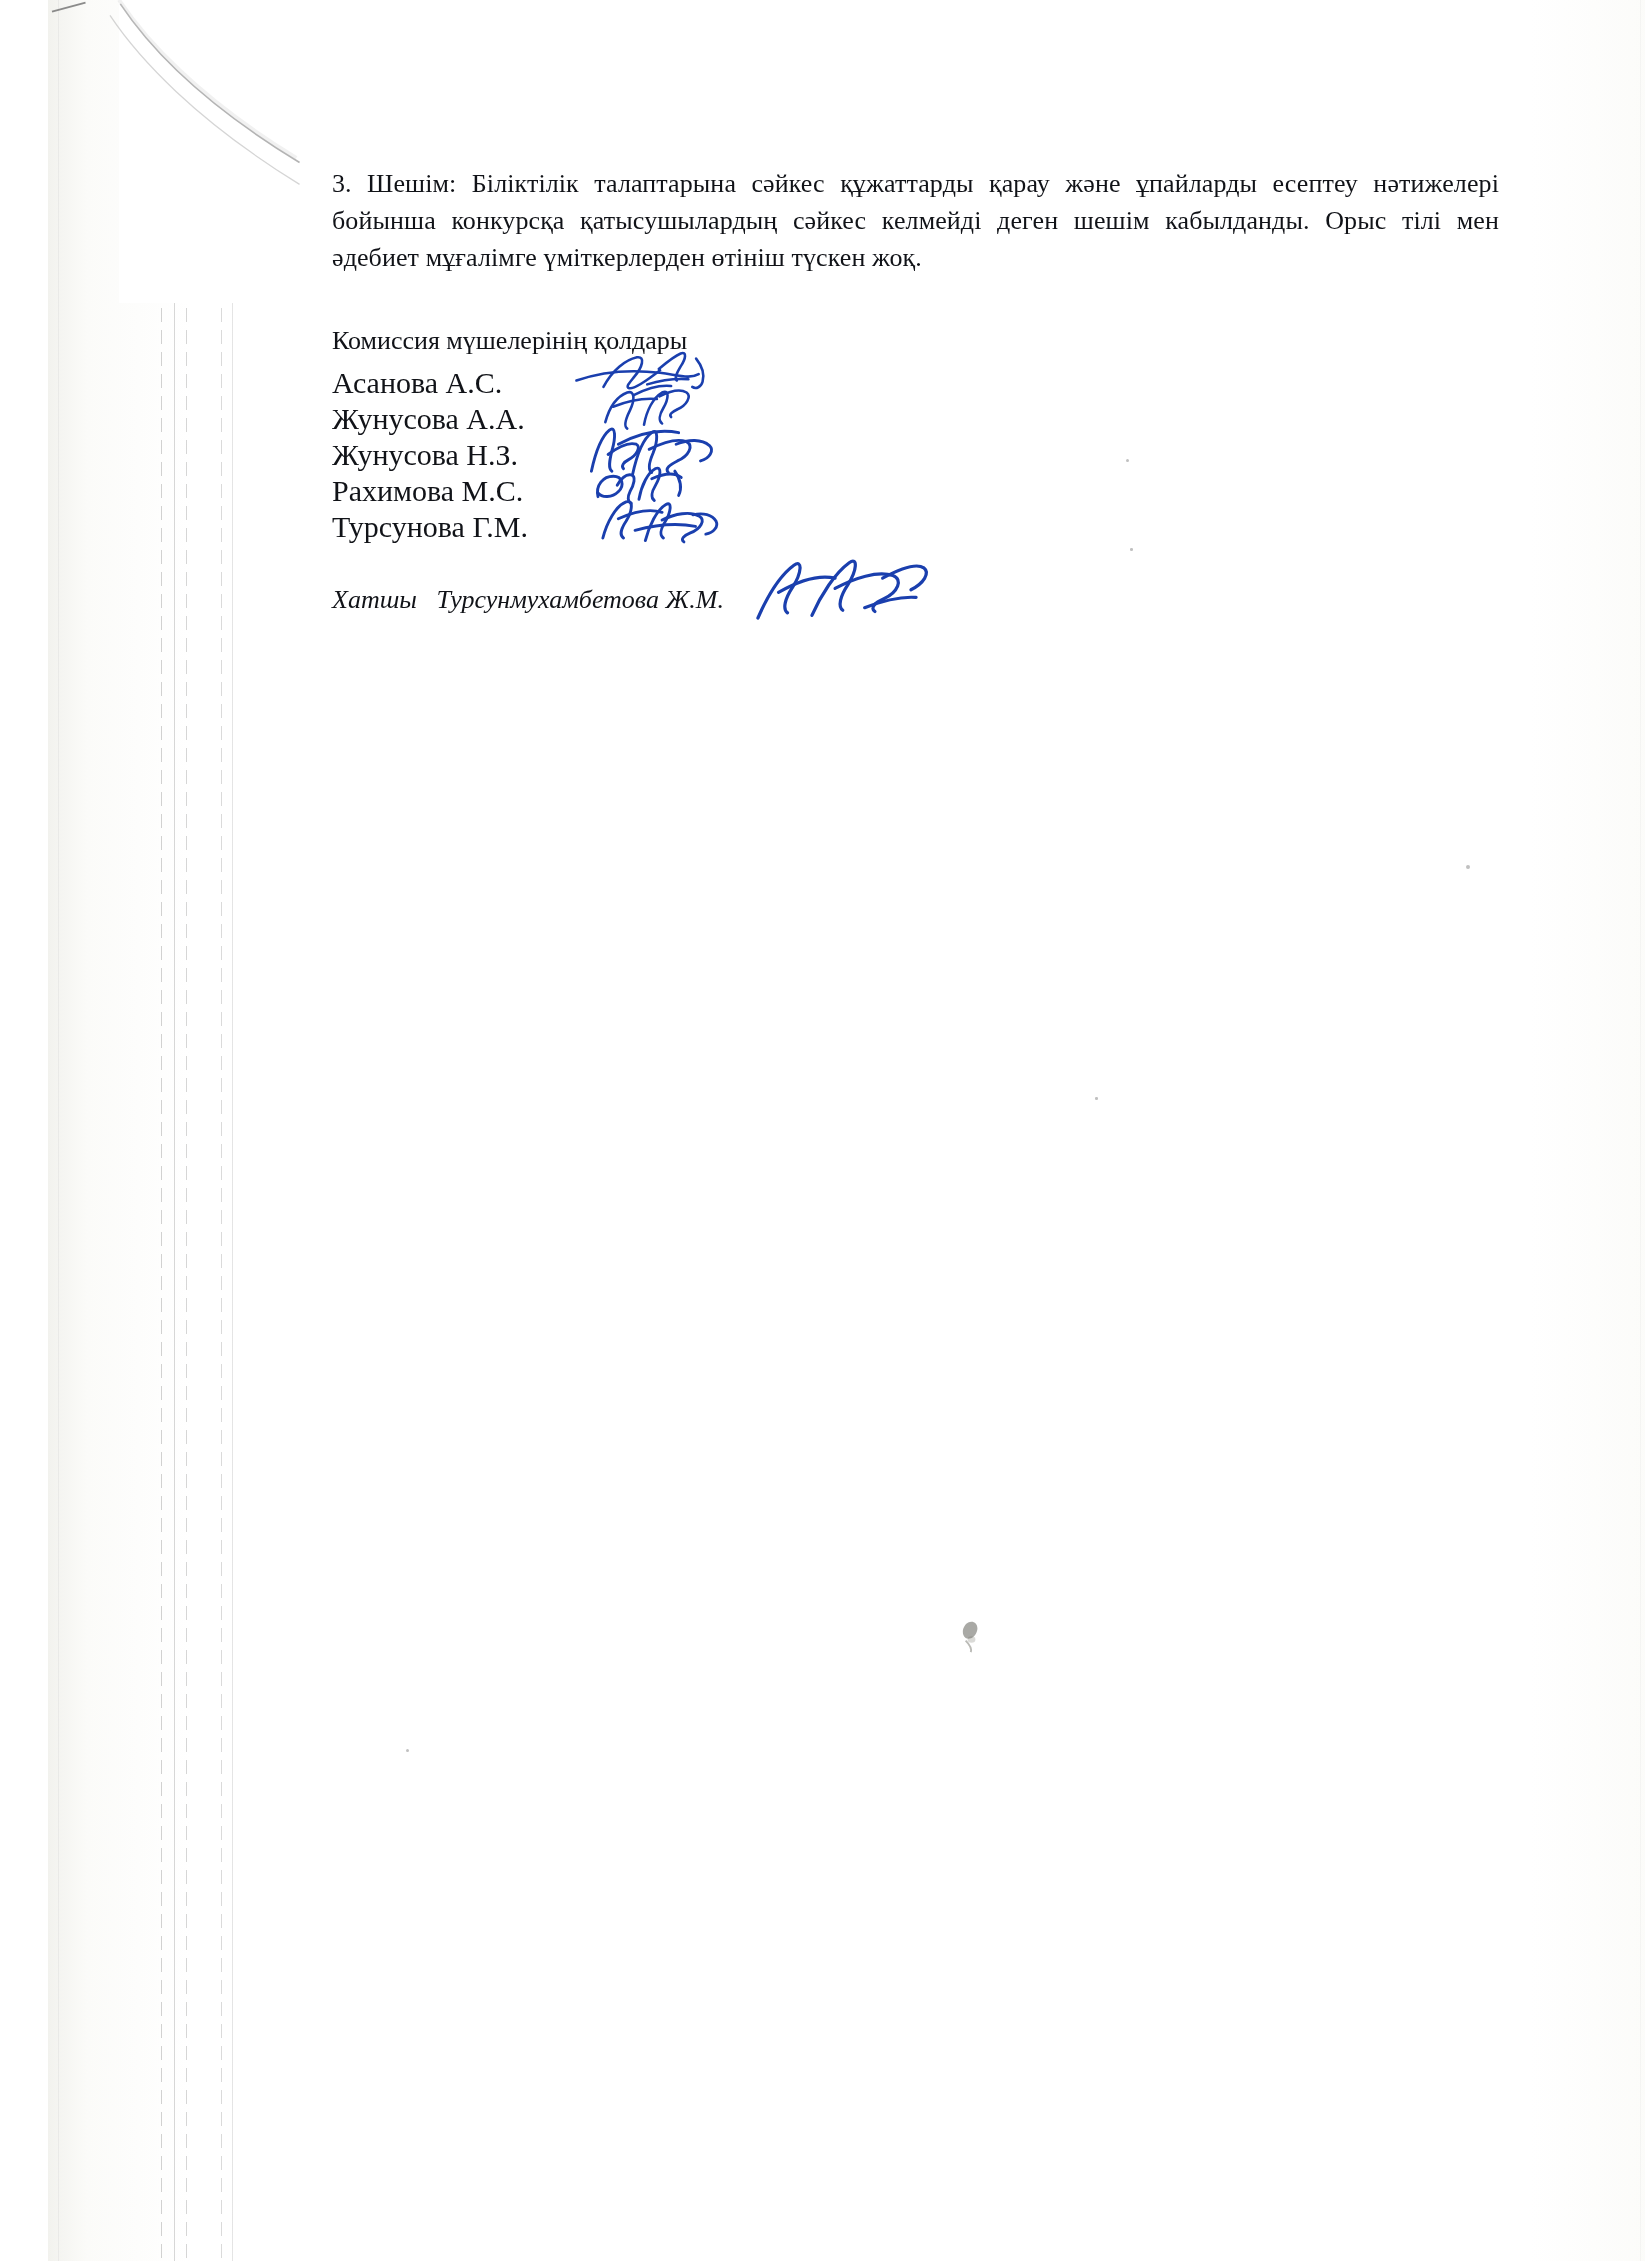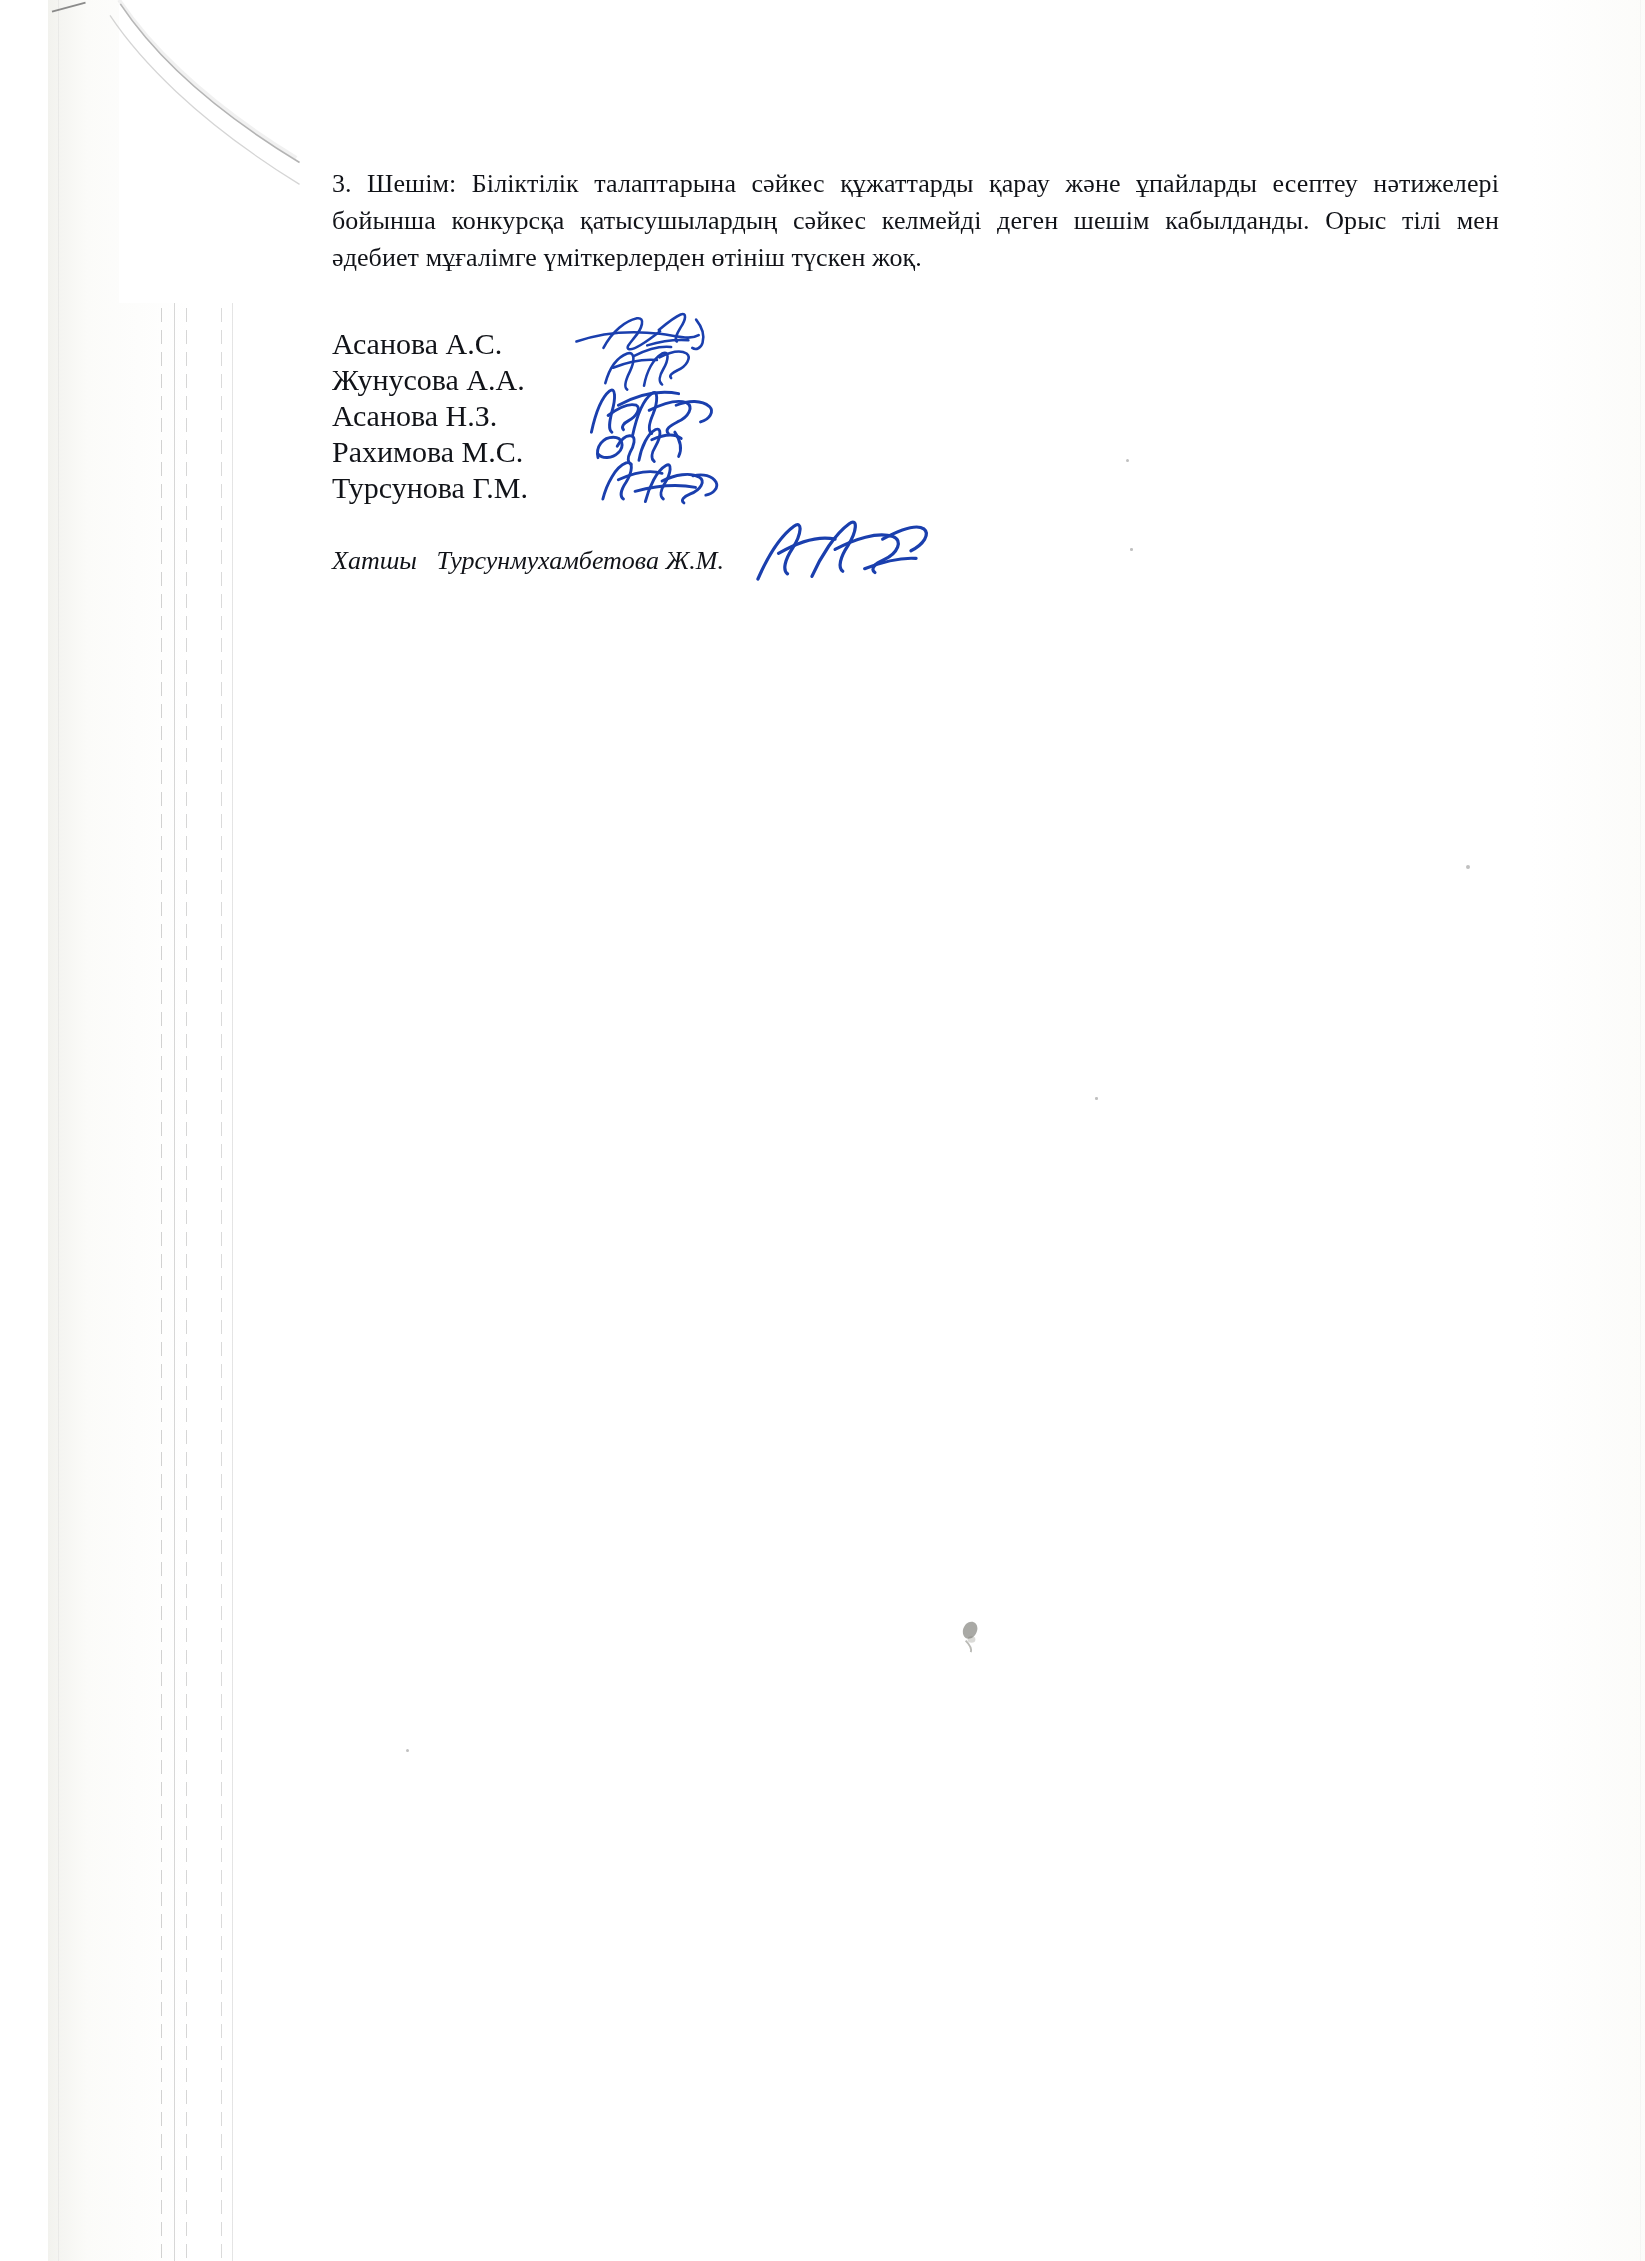--- a/index.html
+++ b/index.html
@@ -172,20 +172,21 @@
       <path d="M6 18 L58 4" stroke="#6f6f6f" stroke-width="3" fill="none" opacity="0.8"></path>
     </svg>
   </div>
 
   <div class="doc-body">
 
     <div class="para">3. Шешім: Біліктілік талаптарына сәйкес құжаттарды қарау және ұпайларды есептеу нәтижелері бойынша конкурсқа қатысушылардың  сәйкес келмейді деген шешім кабылданды. Орыс тілі мен әдебиет мұғалімге үміткерлерден өтініш түскен жоқ.</div>
 
     <div class="sig-block">
 
+      <div class="sig-heading">Комиссия мүшелерінің қолдары</div>
 
       <div class="sig-row">
         <span class="name">Асанова А.С.</span>
         <span class="sig-ink" style="left:238px;">
           <svg width="148" height="58" viewBox="0 0 230 90">
             <g fill="none" stroke="#1a3fae" stroke-width="4" stroke-linecap="round">
               <path d="M10 52 C50 38 90 34 140 40 C170 44 186 50 200 42"></path>
               <path d="M52 62 C66 36 86 20 104 16 C118 14 112 32 100 46 C92 56 86 62 92 64 C100 66 122 50 140 36"></path>
               <path d="M138 34 C150 24 162 14 172 10 C182 6 180 18 172 30 C166 40 162 48 166 52"></path>
               <path d="M196 18 C204 28 210 40 206 54 C204 62 196 66 190 62"></path>
@@ -204,21 +205,21 @@
               <path d="M28 46 C48 38 72 32 96 34"></path>
               <path d="M76 74 C80 52 90 32 104 24 C116 18 114 34 106 48 C100 58 98 68 104 72"></path>
               <path d="M100 30 C116 22 132 18 142 24 C150 30 142 44 128 50 C120 54 114 58 118 62"></path>
               <path d="M60 28 C80 18 100 12 118 14"></path>
             </g>
           </svg>
         </span>
       </div>
 
       <div class="sig-row">
-        <span class="name">Асанова Н.З.</span>
+        <span class="name">Жунусова Н.З.</span>
         <span class="sig-ink" style="left:250px; top:-17px;">
           <svg width="142" height="77" viewBox="0 0 220 120">
             <g fill="none" stroke="#1a3fae" stroke-width="4.5" stroke-linecap="round">
               <path d="M14 86 C20 58 30 32 42 22 C52 14 52 34 46 54 C42 70 40 82 46 86"></path>
               <path d="M40 60 C56 48 72 40 84 44 C92 48 84 62 72 68 C64 72 60 78 64 82"></path>
               <path d="M78 92 C84 64 94 36 108 26 C118 18 118 38 110 58 C104 72 102 84 108 88"></path>
               <path d="M104 52 C124 42 146 34 162 40 C174 46 166 62 148 70 C136 76 128 82 134 88"></path>
               <path d="M146 44 C166 36 186 36 198 46 C206 54 198 66 184 70"></path>
               <path d="M56 44 C86 28 120 20 150 26"></path>
             </g>

